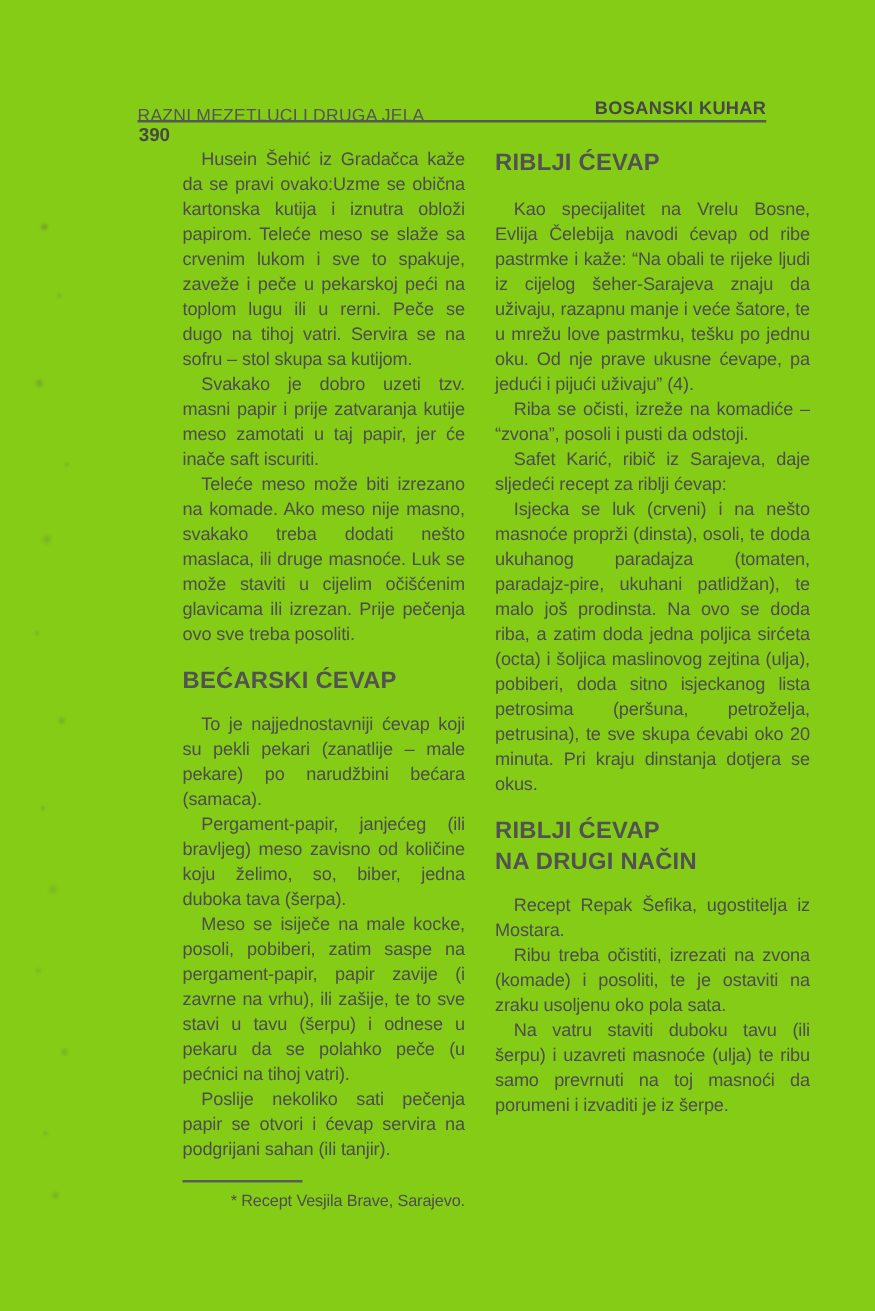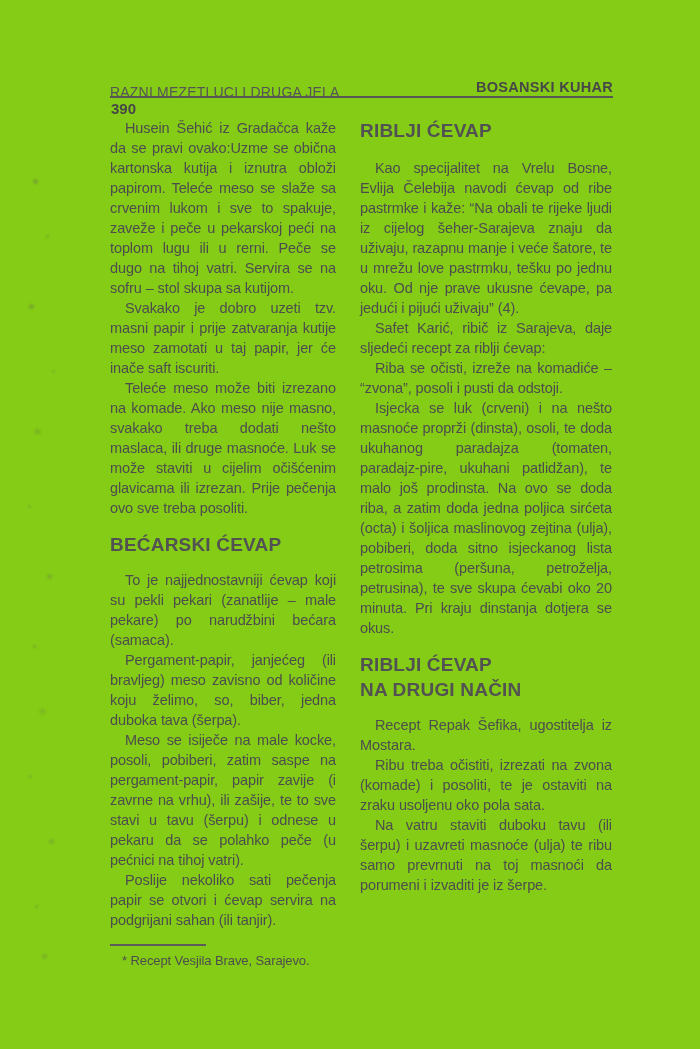--- a/index.html
+++ b/index.html
@@ -30,41 +30,41 @@
     letter-spacing:0.2px;
   }
   .page-number {
     position:absolute; left:111px; top:100px;
     font-size:15px; font-weight:bold; color:#474747;
   }
   
   .col {
     position:absolute; top:118px;
     font-size:14.5px; line-height:20px; letter-spacing:-0.1px;
-    color:#4d4d4d; text-align:justify;
+    color:#4d4d4d; text-align:justify;margin-left:36px;
   }
   .col-left  { left:110px; width:226px; }
   .col-right { left:360px; width:252px; }
   .col p { margin:0; text-indent:15px; }
   .recipe-heading {
     font-size:19px; font-weight:700; line-height:25px;
     color:#525252; letter-spacing:0.2px;
     text-align:left; margin:0;
   }
   .recipe-heading .hline { display:block; }
   .mid-heading  { margin:14px 0 13px 0; }
   .top-heading  { margin:0 0 15px 0; }
   
   .footnote-rule {
     width:96px; height:2px; background:#5b5b5b;
     margin:14px 0 7px 0;
   }
   .footnote {
     font-size:13px; line-height:16px; color:#4d4d4d;
-    text-align:left; text-indent:0; padding-left:12px;
+    text-align:right; text-indent:0; padding-left:12px;
   }
   
   .scan-noise {
     position:absolute; left:0; top:0;
     width:3px; height:3px; border-radius:50%;
     background:transparent;
     box-shadow:
       34px 180px 2px 1px rgba(90,90,90,0.30),
       46px 235px 2px 0  rgba(90,90,90,0.22),
       30px 305px 2px 1px rgba(90,90,90,0.28),
@@ -110,22 +110,22 @@
     <div class="footnote-rule"></div>
     <div class="footnote">* Recept Vesjila Brave, Sarajevo.</div>
   </div>
 
   <div class="col col-right">
     <h2 class="recipe-heading top-heading">
       <span class="hline">RIBLJI ĆEVAP</span>
     </h2>
 
     <p>Kao specijalitet na Vrelu Bosne, Evlija Čelebija navodi ćevap od ribe pastrmke i kaže: “Na obali te rijeke ljudi iz cijelog šeher-Sarajeva znaju da uživaju, razapnu manje i veće šatore, te u mrežu love pastrmku, tešku po jednu oku. Od nje prave ukusne ćevape, pa jedući i pijući uživaju” (4).</p>
+    <p>Riba se očisti, izreže na komadiće – “zvona”, posoli i pusti da odstoji.</p>
     <p>Safet Karić, ribič iz Sarajeva, daje sljedeći recept za riblji ćevap:</p>
-    <p>Riba se očisti, izreže na komadiće – “zvona”, posoli i pusti da odstoji.</p>
     <p>Isjecka se luk (crveni) i na nešto masnoće proprži (dinsta), osoli, te doda ukuhanog paradajza (tomaten, paradajz-pire, ukuhani patlidžan), te malo još prodinsta. Na ovo se doda riba, a zatim doda jedna poljica sirćeta (octa) i šoljica maslinovog zejtina (ulja), pobiberi, doda sitno isjeckanog lista petrosima (peršuna, petroželja, petrusina), te sve skupa ćevabi oko 20 minuta. Pri kraju dinstanja dotjera se okus.</p>
 
     <h2 class="recipe-heading mid-heading">
       <span class="hline">RIBLJI ĆEVAP</span>
       <span class="hline">NA DRUGI NAČIN</span>
     </h2>
 
     <p>Recept Repak Šefika, ugostitelja iz Mostara.</p>
     <p>Ribu treba očistiti, izrezati na zvona (komade) i posoliti, te je ostaviti na zraku usoljenu oko pola sata.</p>
     <p>Na vatru staviti duboku tavu (ili šerpu) i uzavreti masnoće (ulja) te ribu samo prevrnuti na toj masnoći da porumeni i izvaditi je iz šerpe.</p>

